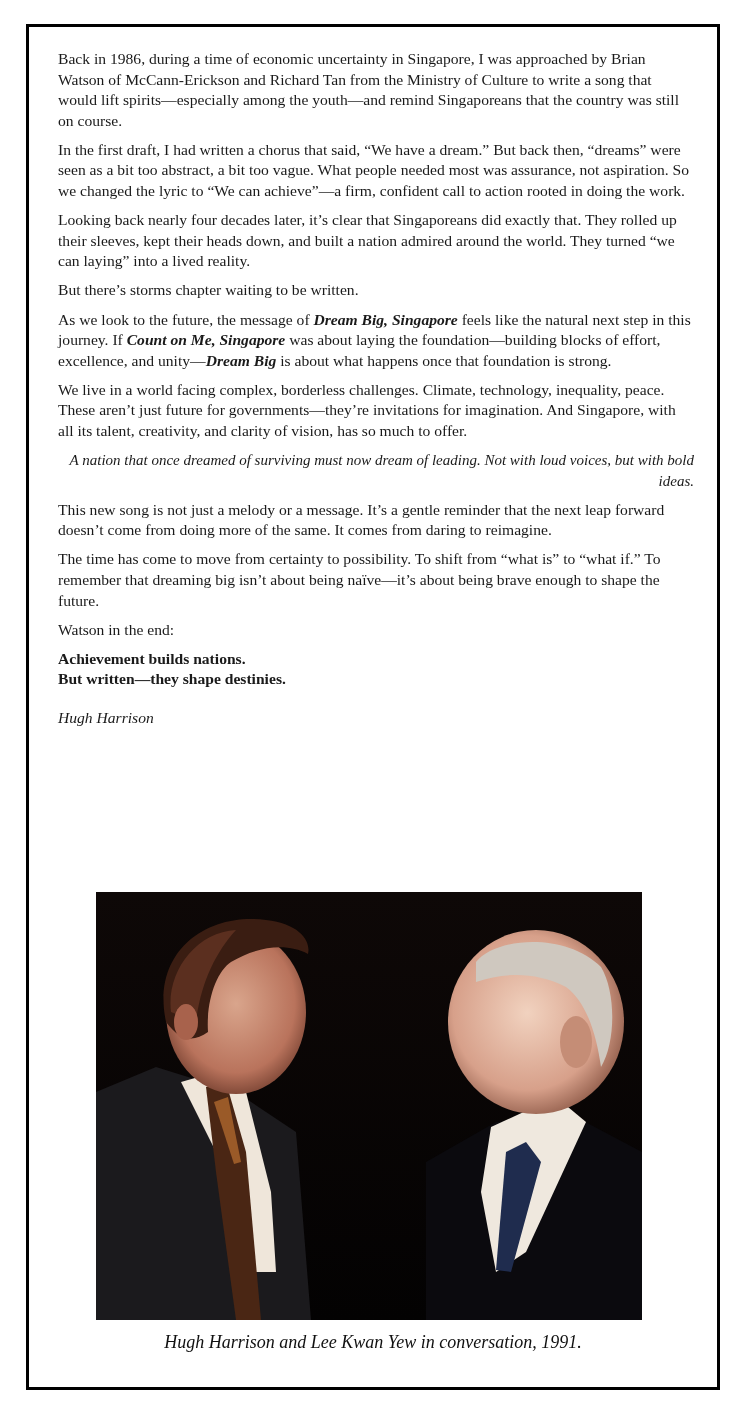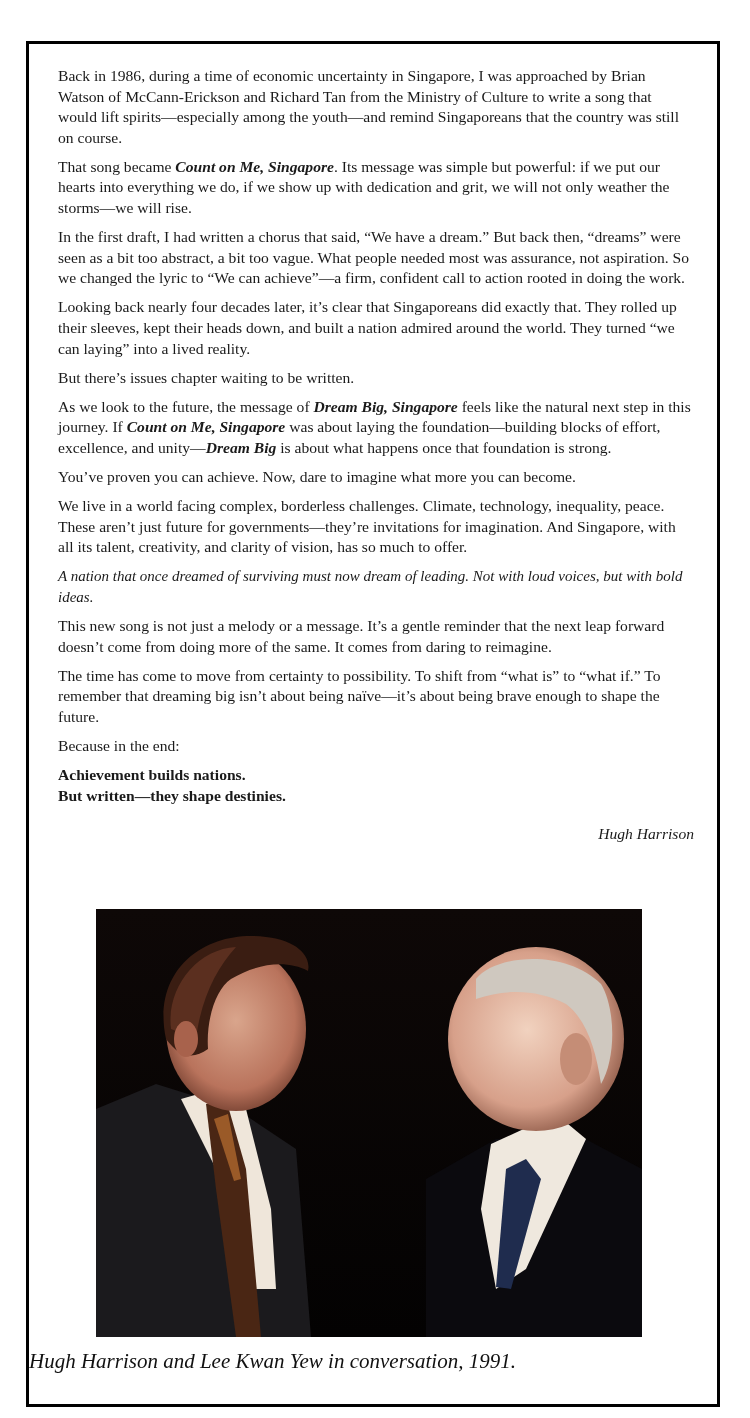--- a/index.html
+++ b/index.html
@@ -1,58 +1,56 @@
 <!DOCTYPE html>
 <html><head>
   <meta charset="utf-8">
   <style>
     html, body { margin: 0; padding: 0; background: #ffffff; }
     body { width: 750px; height: 1418px; position: relative; overflow: hidden; }
     .frame {
-      position: absolute; left: 26px; top: 41px; width: 688px; height: 1360px;
+      position: absolute; left: 26px; top: 24px; width: 688px; height: 1360px;
       border: 3px solid #000000; box-sizing: content-box;
     }
     .text {
       position: absolute; left: 29px; top: 22px; width: 636px;
       font-family: "Liberation Serif", "DejaVu Serif", serif;
       font-size: 15.6px; line-height: 20.6px; color: #1a1a1a;
     }
     .text p { margin: 0 0 8.5px 0; }
     .bi { font-weight: bold; font-style: italic; }
-    .quote { font-style: italic; font-size: 15px; }
+    .quote { font-style: italic; font-size: 15px; text-align: right; }
     .bold-lines { font-weight: bold; margin-bottom: 18px !important; }
-    .sig { font-style: italic; text-align: right; }
+    .sig { font-style: italic; }
     .photo {
       position: absolute; left: 67px; top: 865px; width: 546px; height: 428px;
       background: #050303; overflow: hidden;
     }
     .photo svg { display: block; width: 100%; height: 100%; }
     .caption {
-      position: absolute; left: 0; width: 688px; top: 1305px; text-align: left;
+      position: absolute; left: 0; width: 688px; top: 1305px; text-align: center;
       font-family: "Liberation Serif", "DejaVu Serif", serif; font-style: italic;
-      font-size: 21px; color: #111111;
+      font-size: 18px; color: #111111;
     }
   </style>
 </head>
 <body>
 
 <div class="frame">
   <div class="text">
     <p>Back in 1986, during a time of economic uncertainty in Singapore, I was approached by Brian Watson of McCann-Erickson and Richard Tan from the Ministry of Culture to write a song that would lift spirits—especially among the youth—and remind Singaporeans that the country was still on course.</p>
-    <p><span>That song became </span><span class="bi">Count on Me, Singapore</span><span>. Its message was simple but powerful: if we put our hearts into everything we do, if we show up with dedication and grit, we will not only weather the storms—we will rise.</span></p>
     <p>In the first draft, I had written a chorus that said, “We have a dream.” But back then, “dreams” were seen as a bit too abstract, a bit too vague. What people needed most was assurance, not aspiration. So we changed the lyric to “We can achieve”—a firm, confident call to action rooted in doing the work.</p>
     <p>Looking back nearly four decades later, it’s clear that Singaporeans did exactly that. They rolled up their sleeves, kept their heads down, and built a nation admired around the world. They turned “we can laying” into a lived reality.</p>
-    <p>But there’s issues chapter waiting to be written.</p>
+    <p>But there’s storms chapter waiting to be written.</p>
     <p><span>As we look to the future, the message of </span><span class="bi">Dream Big, Singapore</span><span> feels like the natural next step in this journey. If </span><span class="bi">Count on Me, Singapore</span><span> was about laying the foundation—building blocks of effort, excellence, and unity—</span><span class="bi">Dream Big</span><span> is about what happens once that foundation is strong.</span></p>
-    <p>You’ve proven you can achieve. Now, dare to imagine what more you can become.</p>
     <p>We live in a world facing complex, borderless challenges. Climate, technology, inequality, peace. These aren’t just future for governments—they’re invitations for imagination. And Singapore, with all its talent, creativity, and clarity of vision, has so much to offer.</p>
     <p class="quote">A nation that once dreamed of surviving must now dream of leading. Not with loud voices, but with bold ideas.</p>
     <p>This new song is not just a melody or a message. It’s a gentle reminder that the next leap forward doesn’t come from doing more of the same. It comes from daring to reimagine.</p>
     <p>The time has come to move from certainty to possibility. To shift from “what is” to “what if.” To remember that dreaming big isn’t about being naïve—it’s about being brave enough to shape the future.</p>
-    <p>Because in the end:</p>
+    <p>Watson in the end:</p>
     <p class="bold-lines"><span>Achievement builds nations.</span><br><span>But written—they shape destinies.</span></p>
     <p class="sig">Hugh Harrison</p>
   </div>
 
   <div class="photo">
     <svg viewBox="0 0 546 428" preserveAspectRatio="none">
       <defs>
         <radialGradient id="skinL" cx="0.5" cy="0.45" r="0.6">
           <stop offset="0" stop-color="#d9a58c"></stop>
           <stop offset="0.7" stop-color="#b9735c"></stop>

